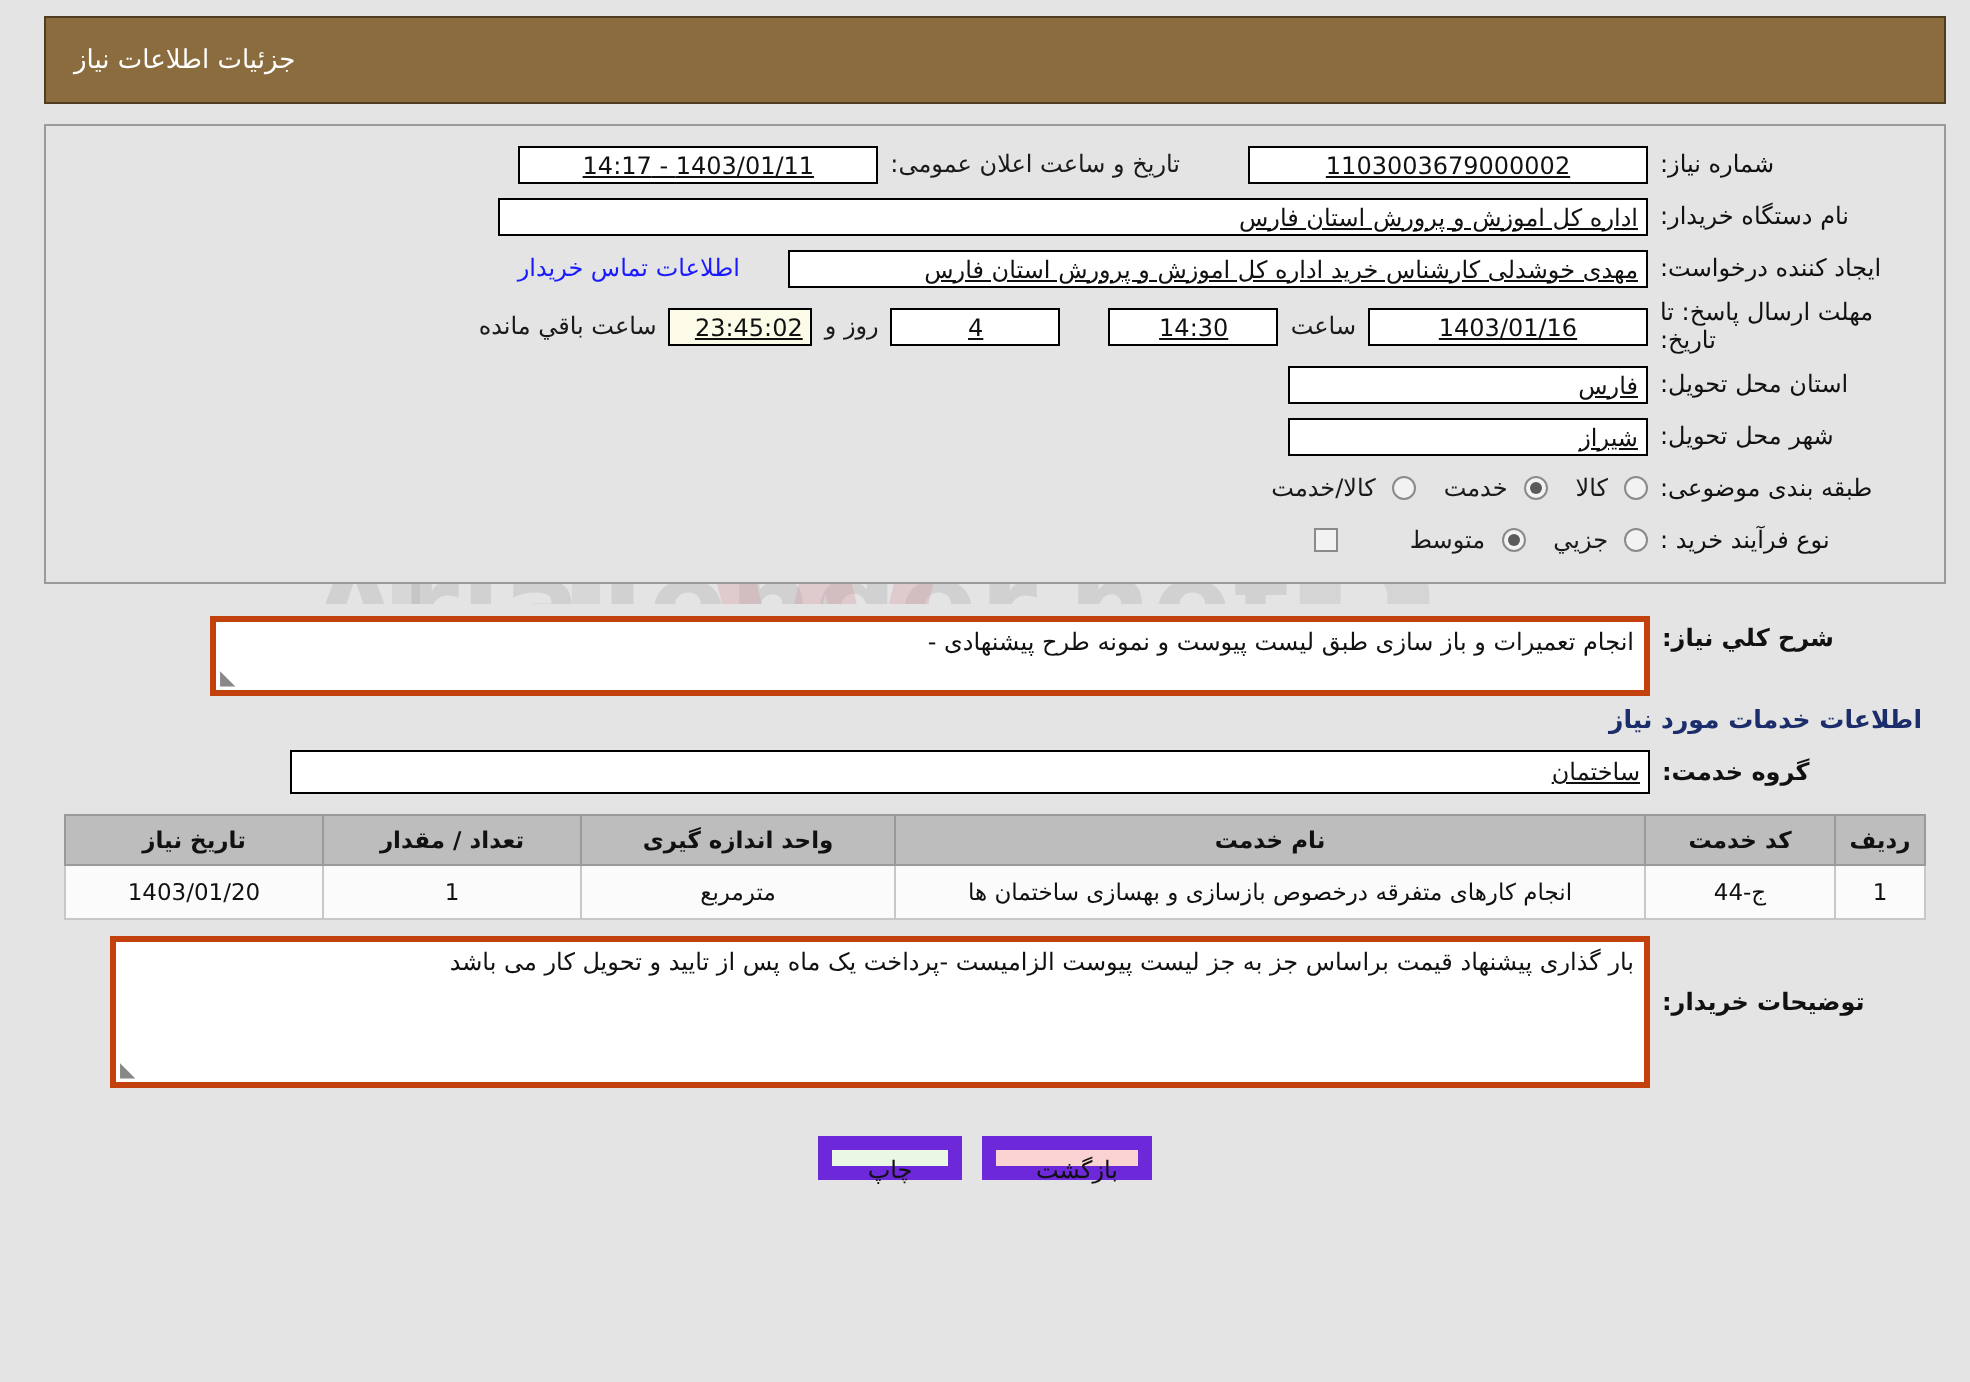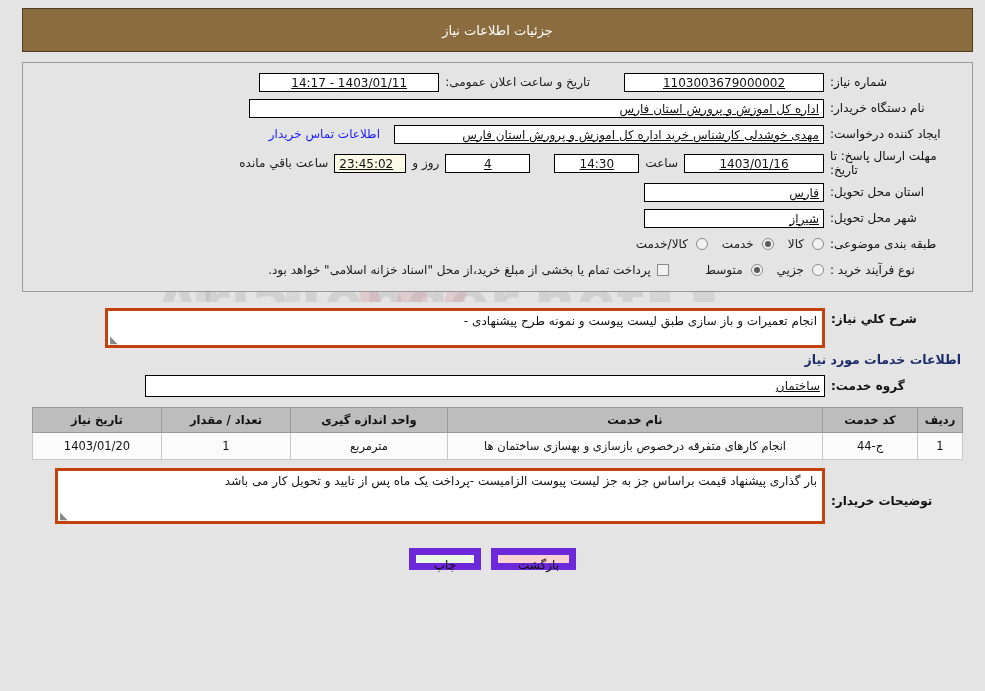--- a/index.html
+++ b/index.html
@@ -91,21 +91,21 @@
 
   
   .header-bar {
     margin: 8px 12px 0 22px;
     height: 44px;
     background: #8b6c3e;
     border: 1px solid #4f3d21;
     color: #ffffff;
     display: flex;
     align-items: center;
-    justify-content: center;
+    justify-content: flex-end;
     padding: 0 14px;
     box-sizing: border-box;
     font-size: 13px;
   }
 
   
   .panel {
     margin: 10px 12px 0 22px;
     border: 1px solid #9a9a9a;
     background: #e4e4e4;
@@ -139,21 +139,21 @@
     font-size: 12px;
     padding: 0 4px;
     box-sizing: border-box;
     overflow: hidden;
     white-space: nowrap;
     color: #111;
     text-decoration: underline;
   }
   .fld.center { text-align: center; }
   .fld.right  { text-align: right; }
-  .fld.cream  { background: #fbfbe8; text-align: left; }
+  .fld.cream  { background: #fbfbe8; text-align: right; }
 
   .inline-lbl {
     padding: 0 6px;
     white-space: nowrap;
     font-size: 12px;
   }
   .link {
     color: #1a1aff;
     white-space: nowrap;
     font-size: 12px;
@@ -299,21 +299,21 @@
     </div>
 
     <div class="row">
       <div class="lbl w150">نام دستگاه خریدار:</div>
       <div class="fld right" style="width:575px">اداره کل اموزش و پرورش استان فارس</div>
     </div>
 
     <div class="row">
       <div class="lbl w150">ایجاد کننده درخواست:</div>
       <div class="fld right" style="width:430px">مهدی خوشدلی کارشناس خرید اداره کل اموزش و پرورش استان فارس</div>
-      <div class="link" style="margin-right:14px">اطلاعات تماس خریدار</div>
+      <div class="link" style="margin-right:24px">اطلاعات تماس خریدار</div>
     </div>
 
     <div class="row">
       <div class="lbl w150" style="line-height:14px;white-space:normal;">مهلت ارسال پاسخ: تا تاریخ:</div>
       <div class="fld center" style="width:140px">1403/01/16</div>
       <div class="inline-lbl">ساعت</div>
       <div class="fld center" style="width:85px">14:30</div>
       <div class="fld center" style="width:85px;margin-right:24px">4</div>
       <div class="inline-lbl">روز و</div>
       <div class="fld cream" style="width:72px">23:45:02</div>
@@ -344,21 +344,20 @@
 
     <div class="row">
       <div class="lbl w150">نوع فرآیند خرید :</div>
       <div class="radio-group">
         <span class="radio"></span>
         <span class="radio-lbl">جزیي</span>
         <span class="radio on"></span>
         <span class="radio-lbl">متوسط</span>
       </div>
       <span class="checkbox" style="margin-right:26px"></span>
-      <span class="inline-lbl">پرداخت تمام یا بخشی از مبلغ خرید،از محل "اسناد خزانه اسلامی" خواهد بود.</span>
     </div>
 
   </div>
 
   <div class="panel flat">
 
     <div class="row" style="align-items:flex-start">
       <div class="lbl w150 bold" style="padding-top:4px">شرح کلي نیاز:</div>
       <div class="tbox" style="width:720px;height:40px">
         <span>انجام تعمیرات و باز سازی طبق لیست پیوست و نمونه طرح پیشنهادی -</span>
@@ -391,21 +390,21 @@
           <td>انجام کارهای متفرقه درخصوص بازسازی و بهسازی ساختمان ها</td>
           <td>مترمربع</td>
           <td>1</td>
           <td>1403/01/20</td>
         </tr>
       </tbody>
     </table>
 
     <div class="row" style="align-items:flex-start;margin-top:8px">
       <div class="lbl w150 bold" style="padding-top:26px">توضیحات خریدار:</div>
-      <div class="tbox" style="width:770px;height:56px">
+      <div class="tbox" style="width:770px;height:76px">
         <span>بار گذاری پیشنهاد قیمت براساس جز به جز لیست پیوست الزامیست -پرداخت یک ماه پس از تایید و تحویل کار می باشد</span>
         <span class="grip">◣</span>
       </div>
     </div>
 
   </div>
 
   <div class="footer">
     <div class="btn back">بازگشت</div>
     <div class="btn print">چاپ</div>

